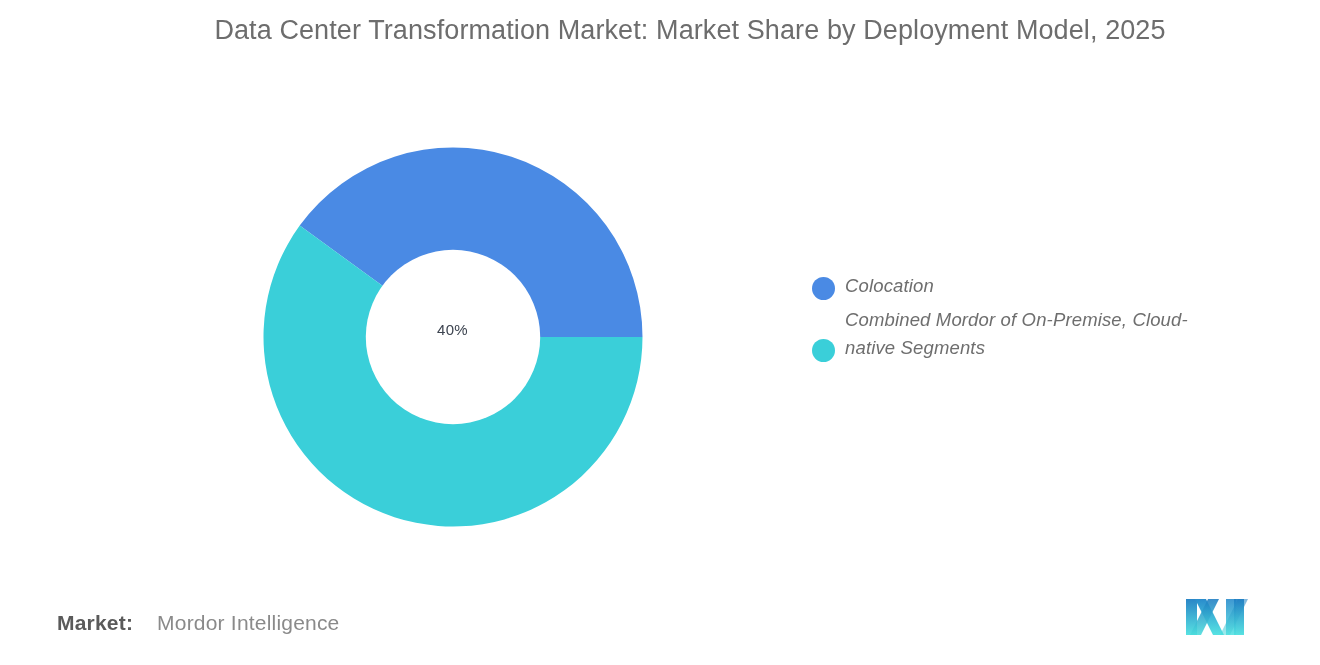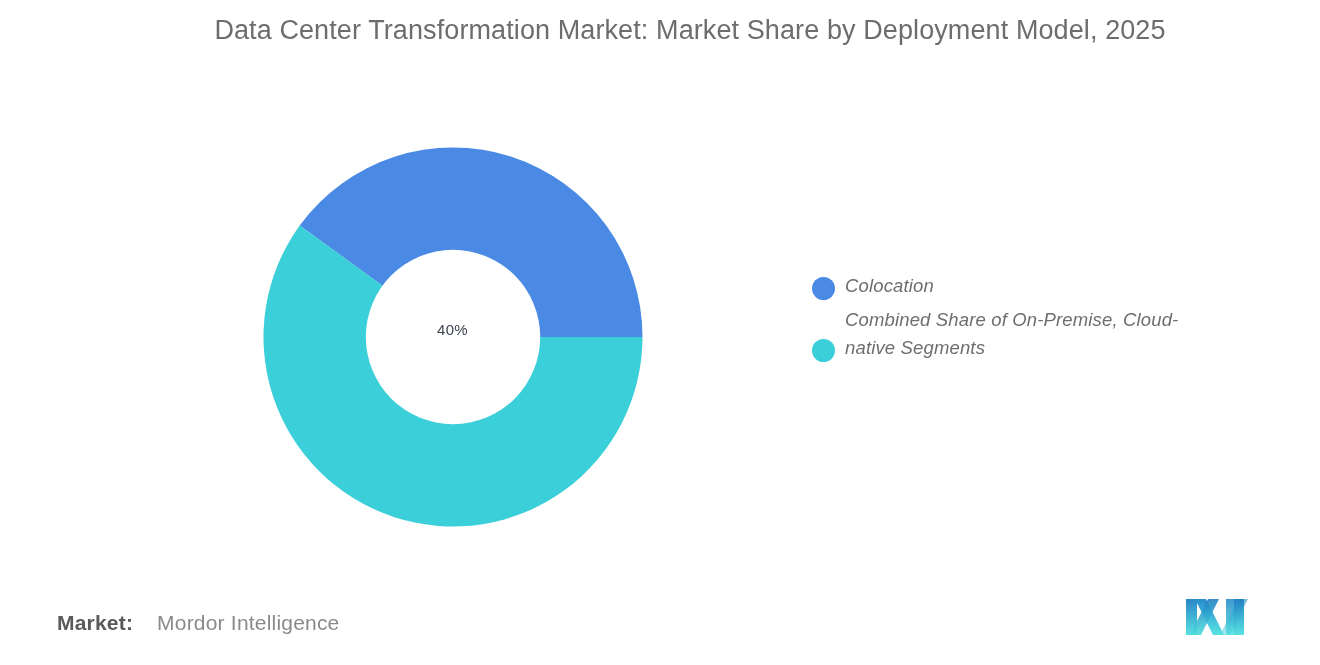--- a/index.html
+++ b/index.html
@@ -144,21 +144,21 @@
 
 <div class="legend">
 
   <div class="legend-item">
     <span class="legend-swatch" id="sw-0" style="background: rgb(74, 138, 228);"></span>
     <span class="legend-label">Colocation</span>
   </div>
 
   <div class="legend-item">
     <span class="legend-swatch" id="sw-1" style="background: rgb(58, 207, 217);"></span>
-    <span class="legend-label">Combined Share of On-Premise, Cloud-native Segments</span>
+    <span class="legend-label">Combined Mordor of On-Premise, Cloud-native Segments</span>
   </div>
 </div>
 
 <div class="source-line">
   <span class="source-key">Market:</span><span class="source-val">Mordor Intelligence</span>
 </div>
 
 <div class="brand-logo">
   <svg width="66" height="40" viewBox="0 0 66 40">
     <defs>

